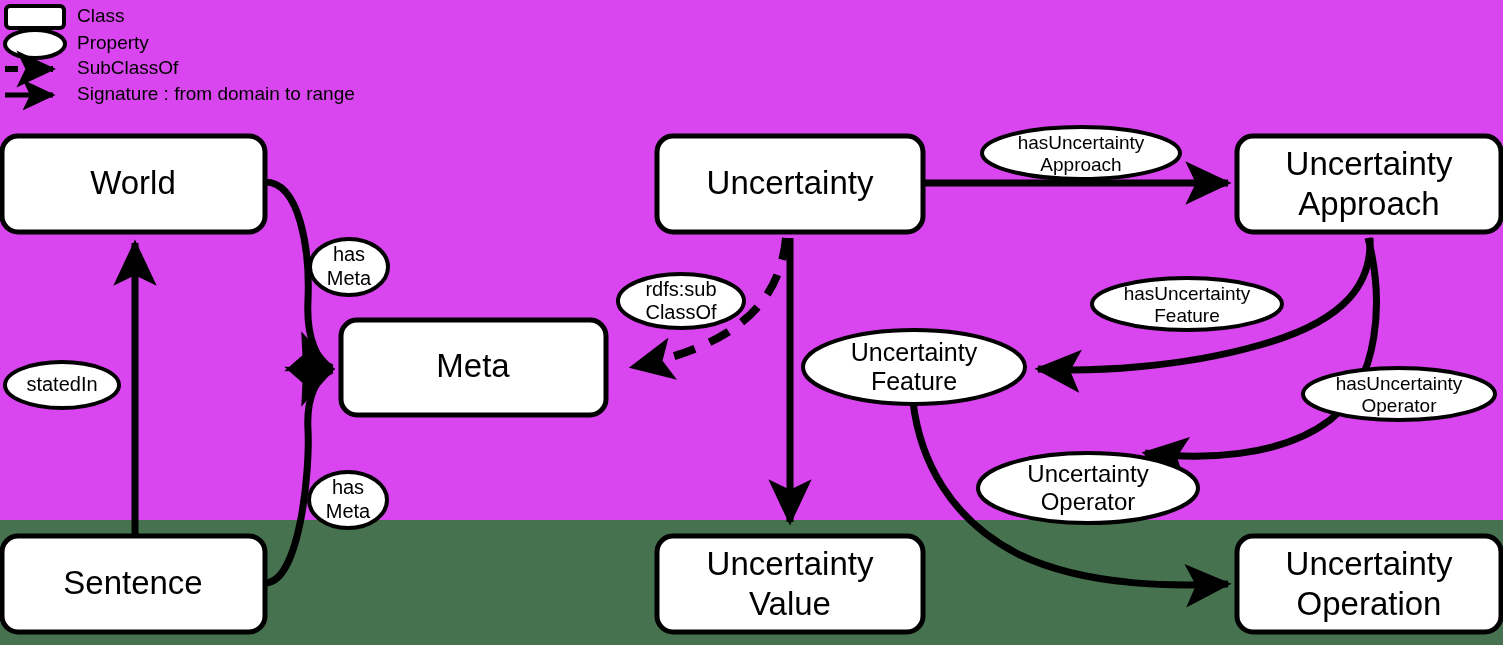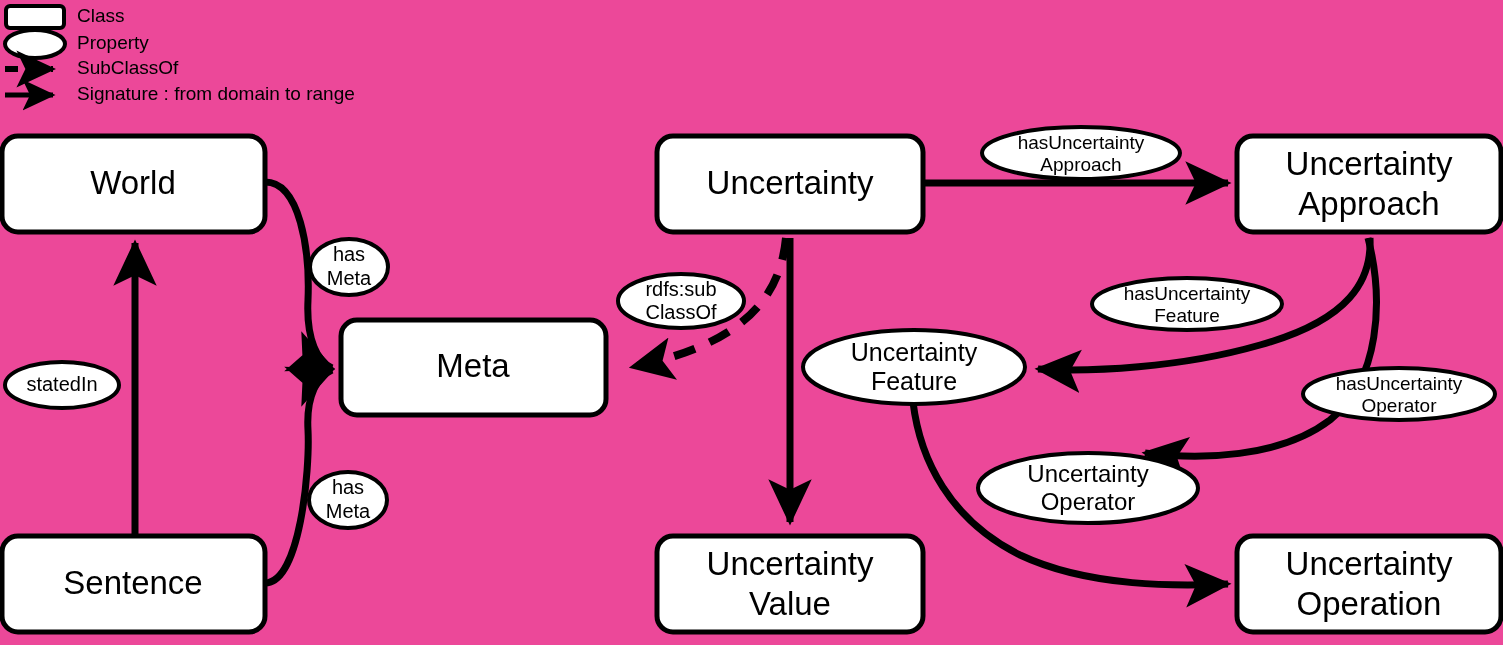--- a/index.html
+++ b/index.html
@@ -10,22 +10,22 @@
   }
   body {
     width: 1503px;
     height: 645px;
     overflow: hidden;
     font-family: "Liberation Sans", sans-serif;
   }
   #stage {
     position: relative;
     width: 1503px;
-    height: 645px;
-    background: #ec4899;
+    height: 520px;
+    background: #d946ef;
   }
   svg.canvas {
     position: absolute;
     left: 0;
     top: 0;
     width: 1503px;
     height: 645px;
   }
   .cls-box {
     fill: #ffffff;

